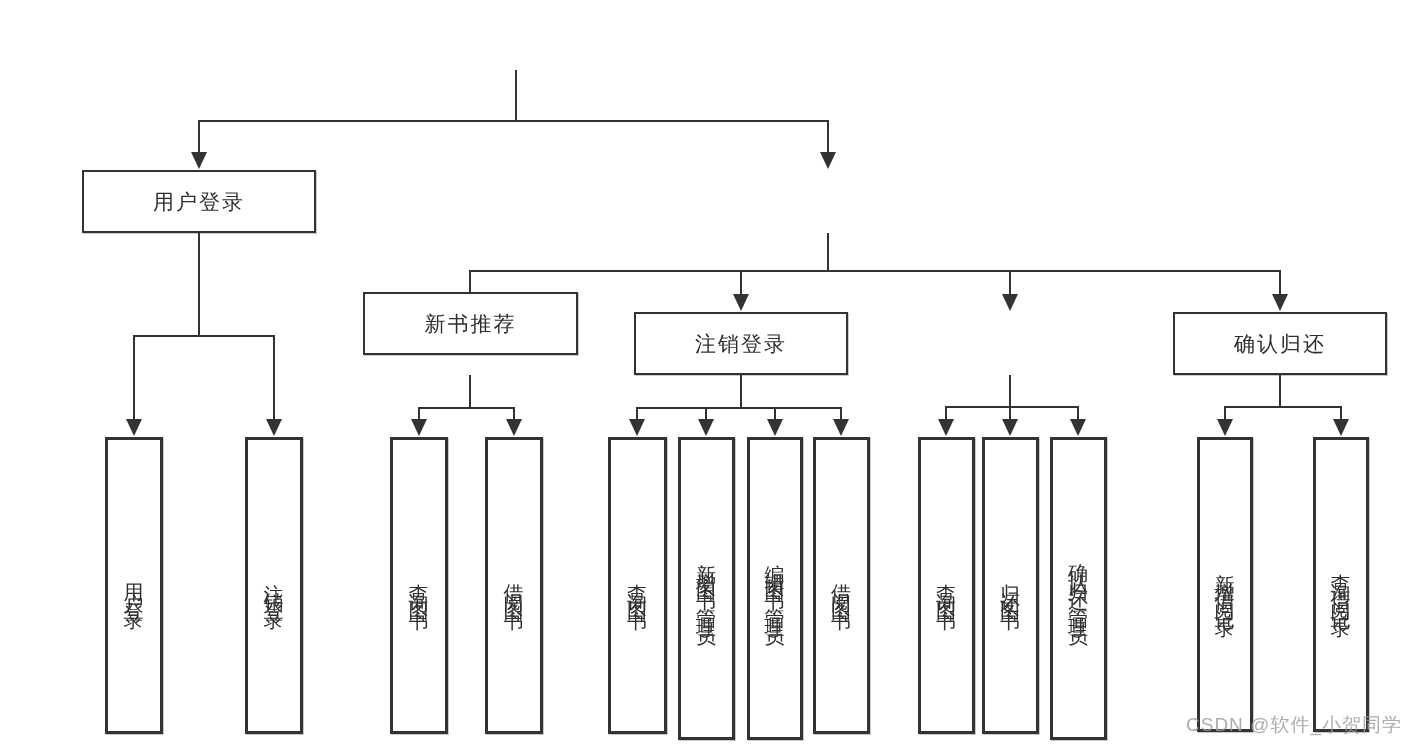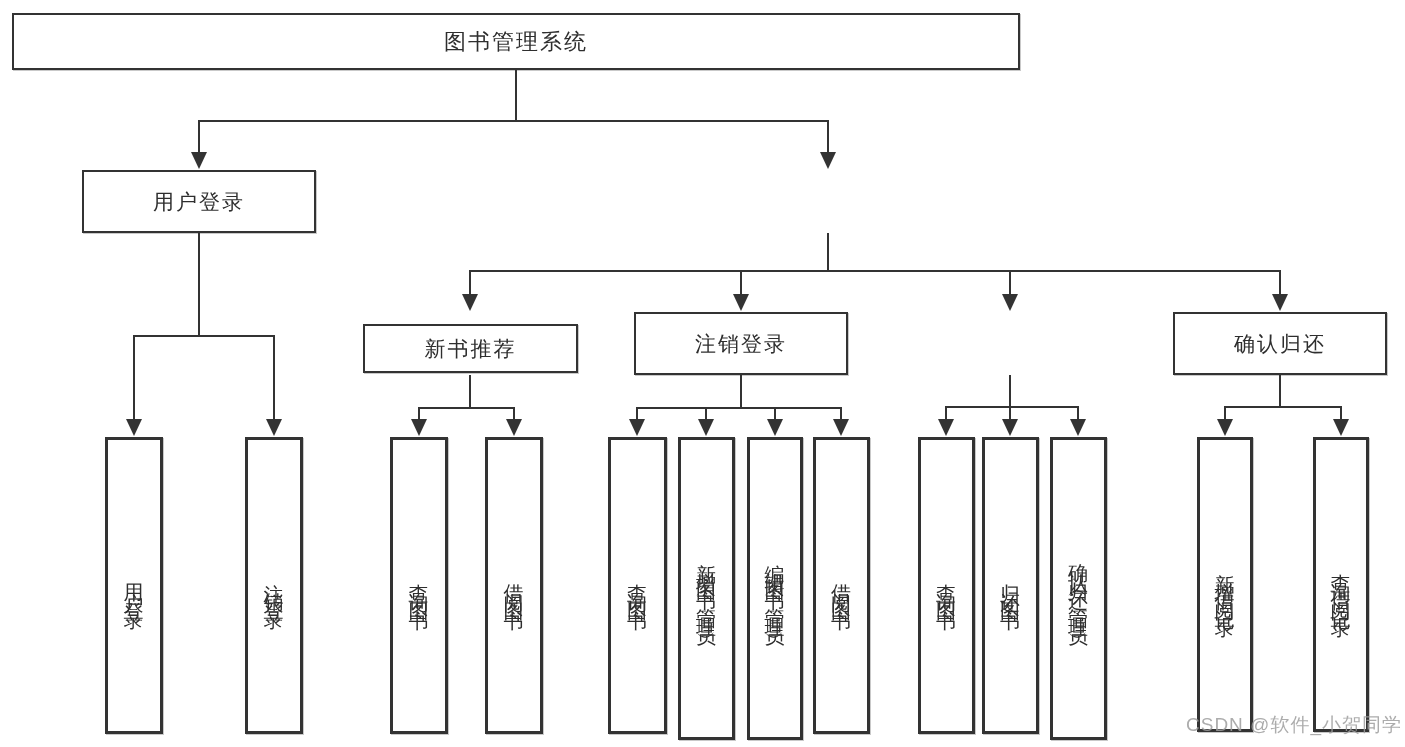--- a/index.html
+++ b/index.html
@@ -71,23 +71,20 @@
     opacity: 0.85;
     white-space: nowrap;
     z-index: 10;
   }
 </style>
 </head>
 <body>
 
 <div class="canvas">
 
-  <div class="box-h box-root" style="left:12px; top:13px; width:1008px; height:57px;">
-    <span>图书管理系统</span>
-  </div>
 
   <div class="vline" style="left:515px; top:70px; height:52px;"></div>
   <div class="hline" style="left:198px; top:120px; width:631px;"></div>
   <div class="arrow" style="left:198px; top:120px; height:32px;"></div>
   <div class="arrow" style="left:827px; top:120px; height:32px;"></div>
 
   <div class="box-h" style="left:82px; top:170px; width:234px; height:63px;">
     <span>用户登录</span>
   </div>
 
@@ -96,21 +93,21 @@
   <div class="arrow" style="left:133px; top:335px; height:84px;"></div>
   <div class="arrow" style="left:273px; top:335px; height:84px;"></div>
 
   <div class="vline" style="left:827px; top:233px; height:39px;"></div>
   <div class="hline" style="left:469px; top:270px; width:812px;"></div>
   <div class="arrow" style="left:469px; top:270px; height:24px;"></div>
   <div class="arrow" style="left:740px; top:270px; height:24px;"></div>
   <div class="arrow" style="left:1009px; top:270px; height:24px;"></div>
   <div class="arrow" style="left:1279px; top:270px; height:24px;"></div>
 
-  <div class="box-h" style="left:363px; top:324px; width:215px; height:49px;">
+  <div class="box-h" style="left:363px; top:292px; width:215px; height:63px;">
     <span>新书推荐</span>
   </div>
   <div class="box-h" style="left:634px; top:312px; width:214px; height:63px;">
     <span>注销登录</span>
   </div>
   <div class="box-h" style="left:1173px; top:312px; width:214px; height:63px;">
     <span>确认归还</span>
   </div>
 
   <div class="vline" style="left:469px; top:375px; height:34px;"></div>

